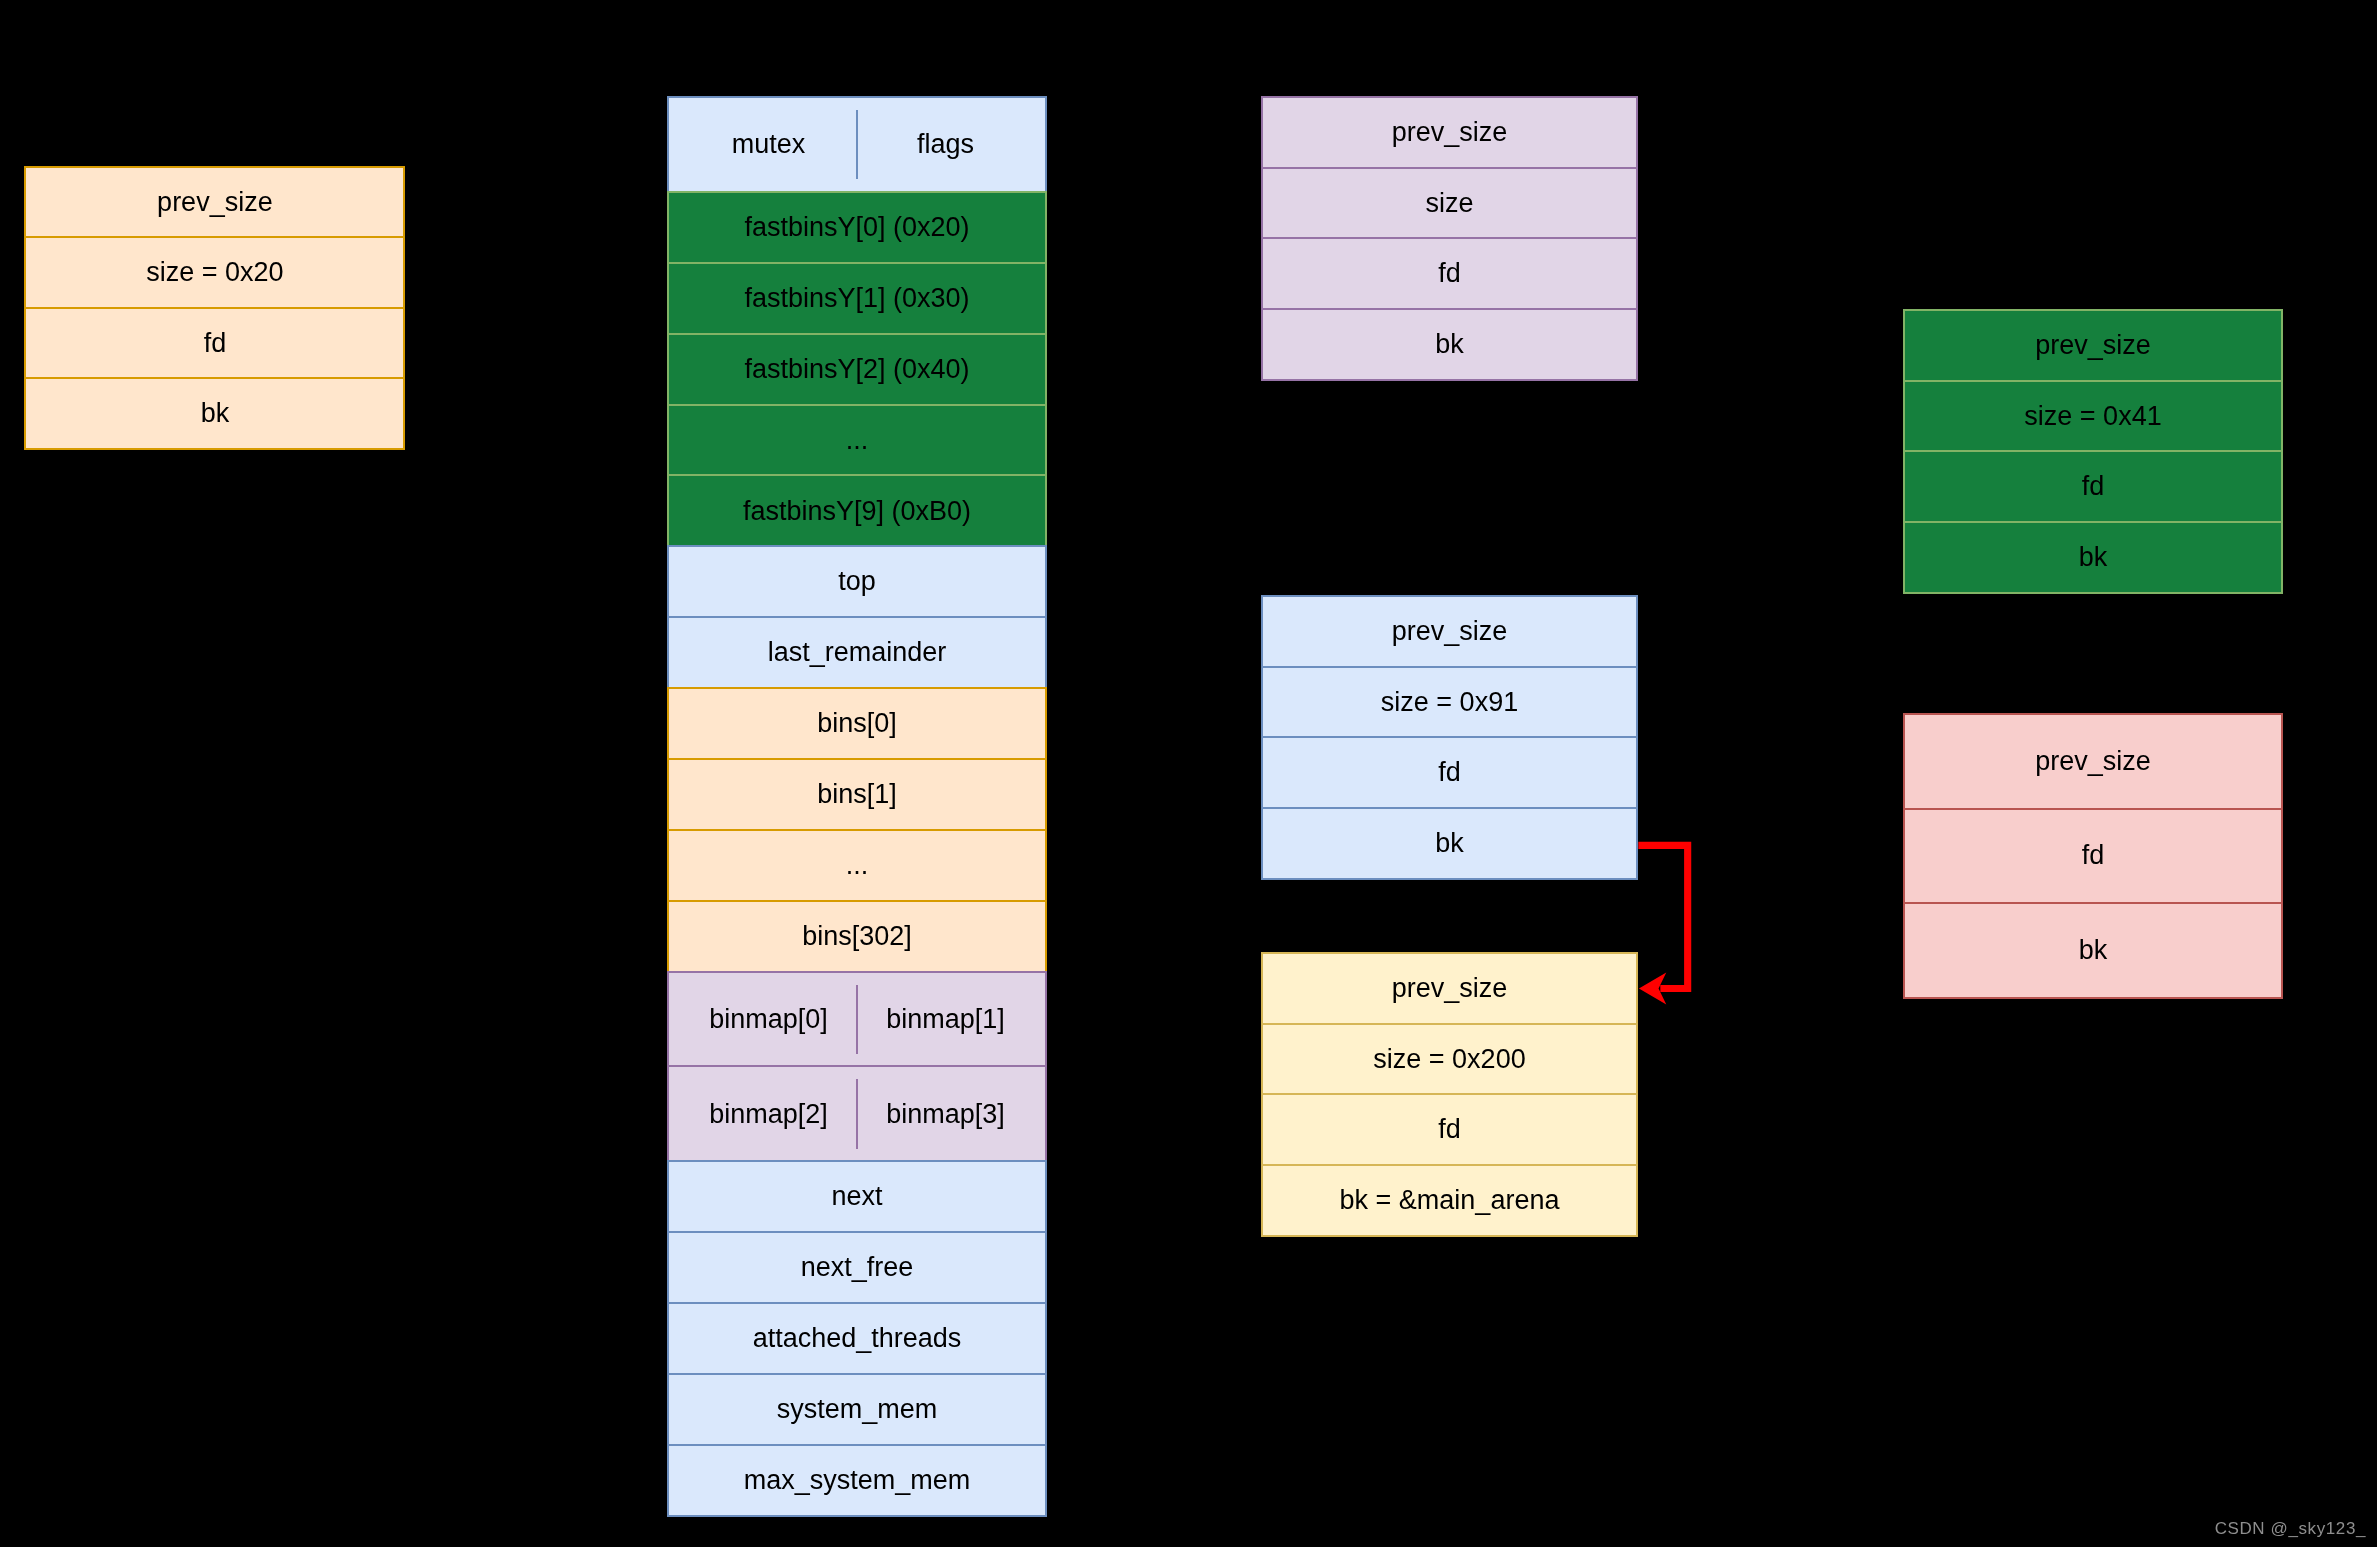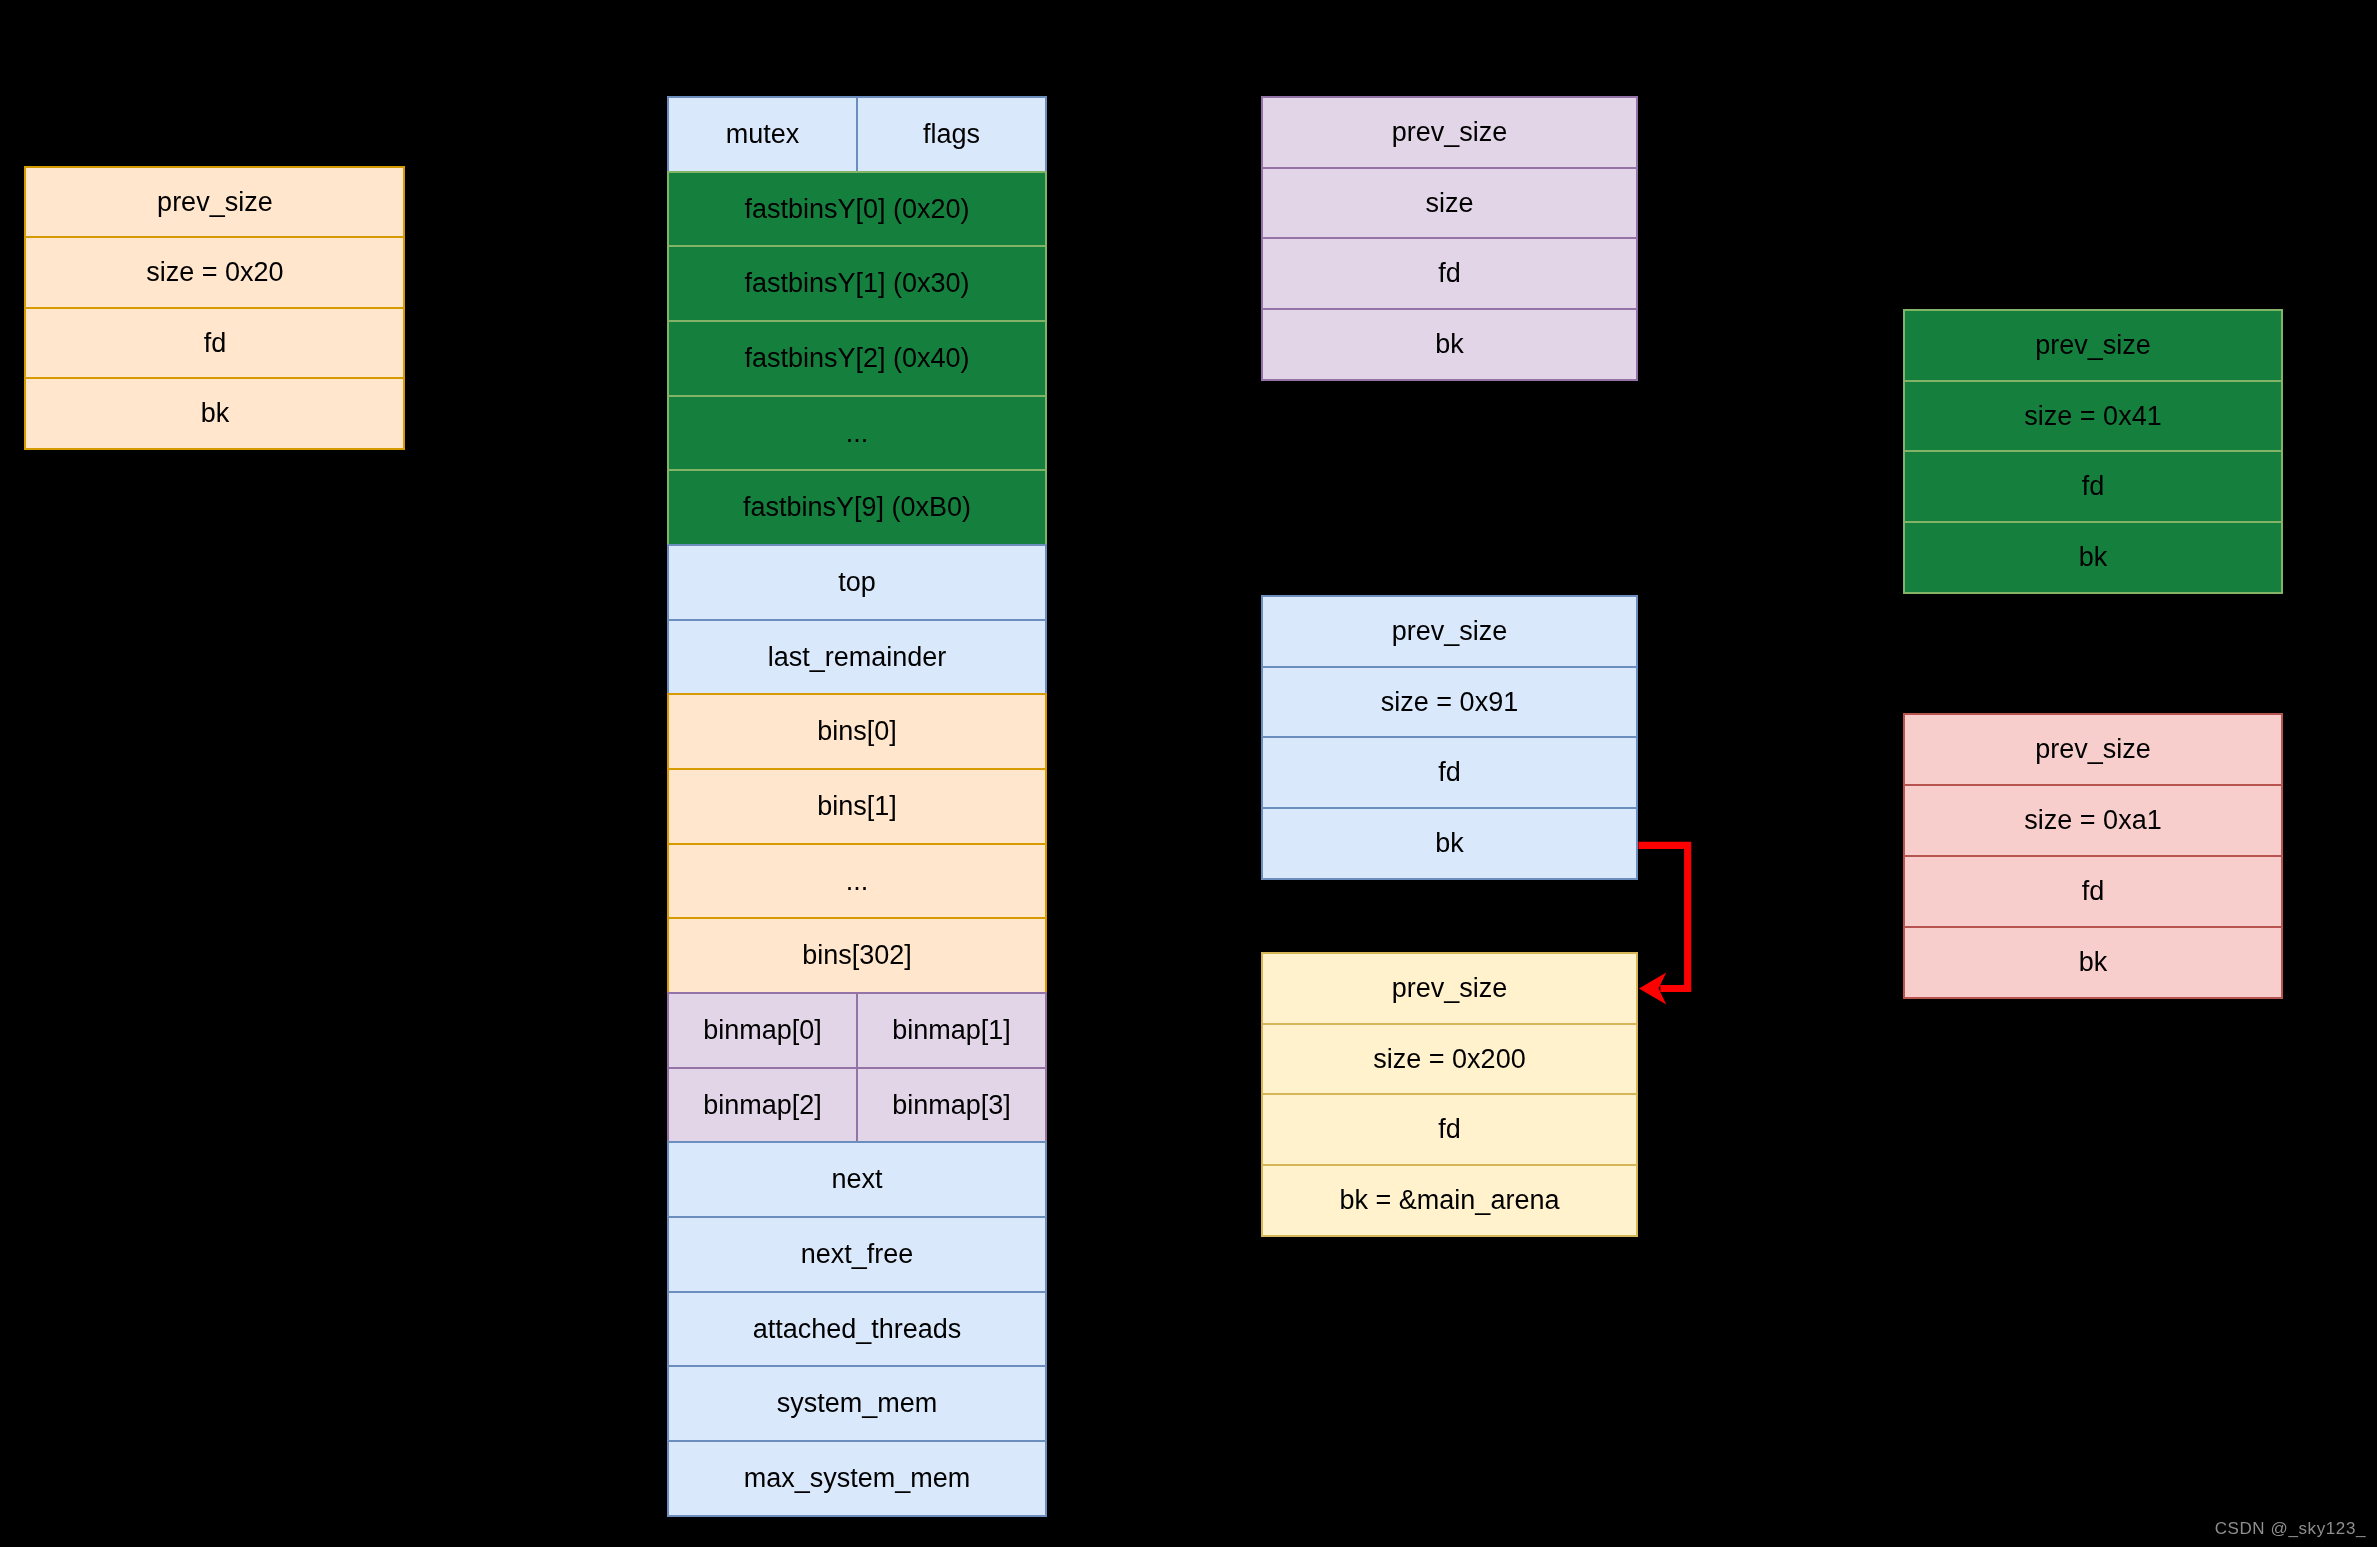--- a/index.html
+++ b/index.html
@@ -20,21 +20,21 @@
     display:flex;
     align-items:center;
     justify-content:center;
     box-sizing:border-box;
     font-size:27px;
     color:#000000;
     text-align:center;
     border:2.4px solid transparent;
   }
   .row + .row{margin-top:-2.4px;}
-  .split{padding:0;align-items:center;}
+  .split{padding:12px;align-items:center;}
   .split .cell{
     flex:1;height:100%;
     display:flex;align-items:center;justify-content:center;
     box-sizing:border-box;
   }
   .split .cell.second{border-left:2.4px solid;}
   
   .c-orange{background:#ffe6cc;border-color:#d79b00;}
   .c-green {background:#15803d;border-color:#82b366;}
   .c-blue  {background:#dae8fc;border-color:#6c8ebf;}
@@ -118,21 +118,20 @@
 
   <div class="box" style="left:1903px;top:309px;width:380px;height:285px;">
     <div class="row c-green">prev_size</div>
     <div class="row c-green">size = 0x41</div>
     <div class="row c-green">fd</div>
     <div class="row c-green">bk</div>
   </div>
 
   <div class="box" style="left:1903px;top:713px;width:380px;height:286px;">
     <div class="row c-pink">prev_size</div>
-    <div class="row c-pink">size = 0xa1</div>
     <div class="row c-pink">fd</div>
     <div class="row c-pink">bk</div>
   </div>
 
   <svg id="arrow-layer" viewBox="0 0 4000 2604">
     <polyline points="2757,1422 2840,1422 2840,1663 2794,1663" fill="none" stroke="#ff0000" stroke-width="12"></polyline>
     <polygon points="2758,1663 2804,1636 2791,1663 2804,1690" fill="#ff0000"></polygon>
   </svg>
 
   <div id="watermark">CSDN @_sky123_</div>

